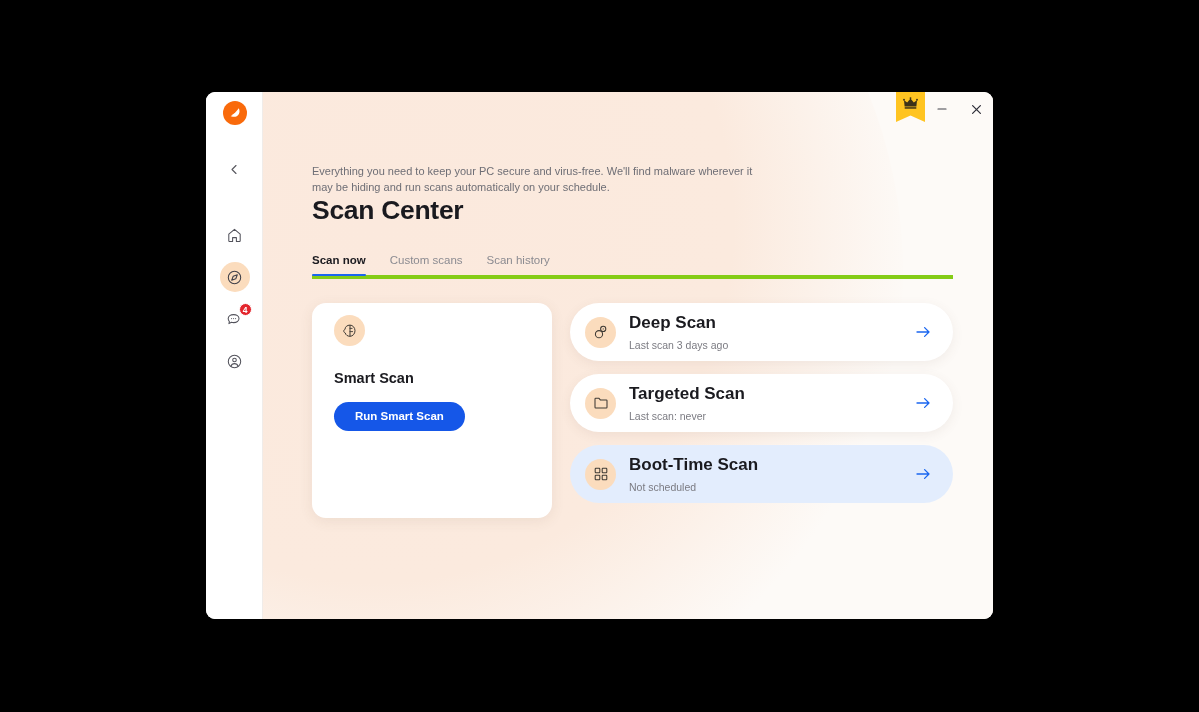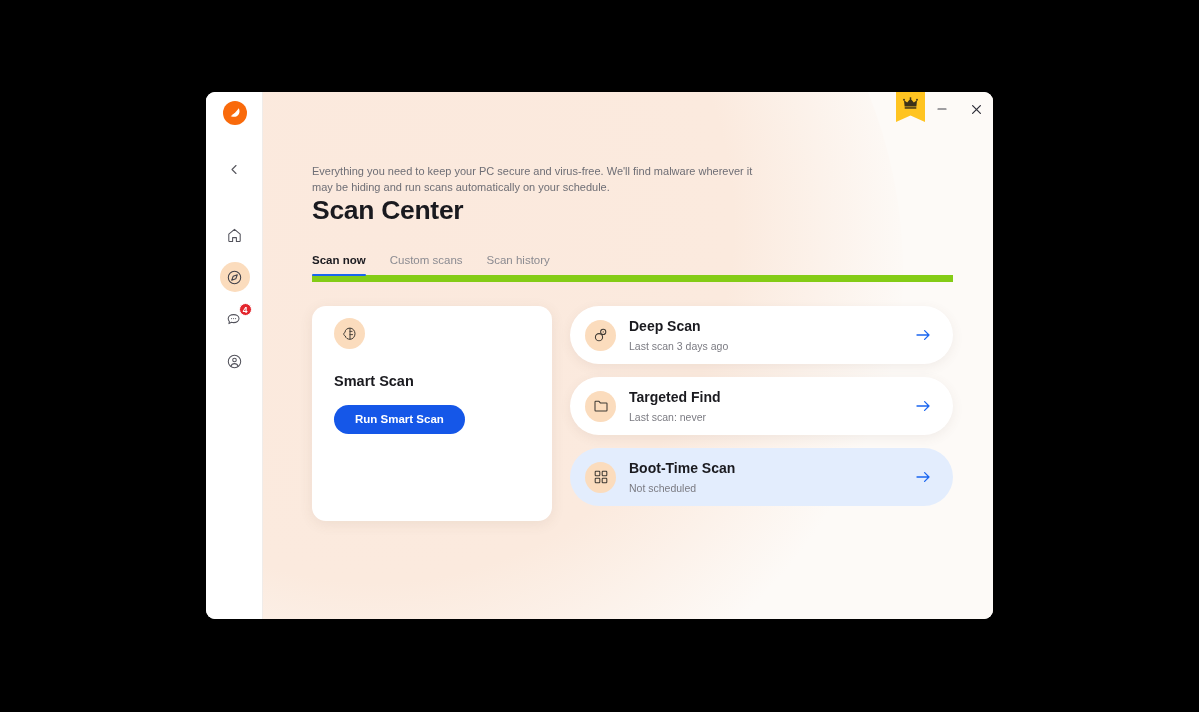--- a/index.html
+++ b/index.html
@@ -176,21 +176,21 @@
     color: #6e6e75;
     max-width: 460px;
   }
 
   
   #tabs {
     margin-top: 28px;
     display: flex;
     gap: 24px;
     width: 641px;
-    border-bottom: 7px solid #84cc16;
+    border-bottom: 4px solid #84cc16;
     position: relative;
   }
   .tab {
     font-size: 11.5px;
     color: #8b8b91;
     padding: 0 0 9px 0;
     cursor: pointer;
     position: relative;
   }
   .tab.active {
@@ -276,21 +276,21 @@
     align-items: center;
     padding: 0 21px 0 15px;
     cursor: pointer;
   }
   .scan-row.highlight {
     background: #e3edfd;
     box-shadow: none;
   }
   .scan-text { flex: 1 1 auto; margin-left: 13px; }
   .scan-name {
-    font-size: 14px;
+    font-size: 17px;
     font-weight: bold;
     color: #1a1a1f;
   }
   .scan-meta {
     margin-top: 6px;
     font-size: 10.5px;
     color: #7b7b82;
   }
   .arrow { flex: 0 0 auto; display: flex; align-items: center; }
 </style>
@@ -420,21 +420,21 @@
             </div>
           </div>
 
           <div class="scan-row">
             <div class="icon-circle">
               <svg width="18" height="18" viewBox="0 0 18 18">
                 <path d="M3.0 13.2 L3.0 5.0 C3.0 4.6 3.3 4.3 3.7 4.3 L7.0 4.3 L8.3 5.9 L14.3 5.9 C14.7 5.9 15.0 6.2 15.0 6.6 L15.0 13.2 C15.0 13.6 14.7 13.9 14.3 13.9 L3.7 13.9 C3.3 13.9 3.0 13.6 3.0 13.2 Z" fill="none" stroke="#3f3a34" stroke-width="1.05" stroke-linejoin="round"></path>
               </svg>
             </div>
             <div class="scan-text">
-              <div class="scan-name">Targeted Find</div>
+              <div class="scan-name">Targeted Scan</div>
               <div class="scan-meta">Last scan: never</div>
             </div>
             <div class="arrow">
               <svg width="17" height="14" viewBox="0 0 17 14">
                 <path d="M2 7 H14 M9.6 2.6 L14 7 L9.6 11.4" fill="none" stroke="#1a66f0" stroke-width="1.3" stroke-linecap="round" stroke-linejoin="round"></path>
               </svg>
             </div>
           </div>
 
           <div class="scan-row highlight">

